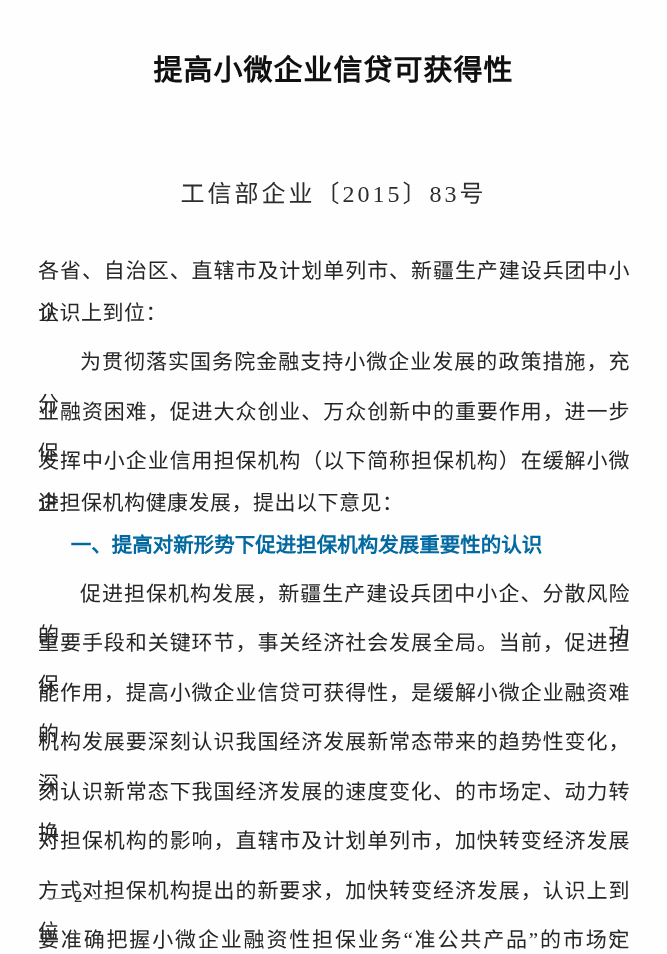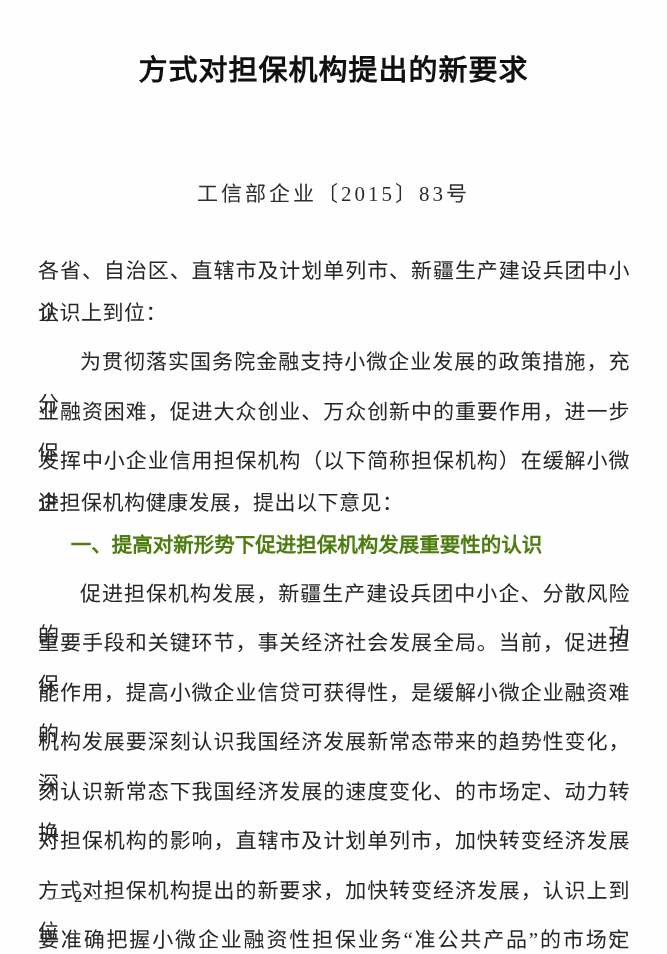--- a/index.html
+++ b/index.html
@@ -34,21 +34,21 @@
   .title .title-line {
     display: block;
   }
   
   .doc-number {
     position: absolute;
     top: 181px;
     left: 0;
     right: 0;
     text-align: center;
-    font-size: 21px;
+    font-size: 24px;
     line-height: 26px;
     letter-spacing: 3px;
     color: #2d2d2d;
   }
   
   .body-text {
     position: absolute;
     top: 243px;
     left: 38px;
     width: 592px;
@@ -71,21 +71,21 @@
   .line.left {
     text-align: left;
     text-align-last: left;
   }
   .line.indent {
     text-indent: 2em;
   }
   .line.heading {
     font-family: "Liberation Sans", "DejaVu Sans", sans-serif;
     font-weight: 700;
-    color: #4d7c0f;
+    color: #0369a1;
     text-align: left;
     text-align-last: left;
     text-indent: 1.6em;
     font-size: 20.5px;
     letter-spacing: 0;
   }
   
   .footer {
     position: absolute;
     left: 47px;
@@ -103,21 +103,21 @@
     margin: 0 10px;
     color: #333333;
   }
 </style>
 </head>
 <body>
 
 <div class="page">
 
   <h1 class="title">
-    <span class="title-line">方式对担保机构提出的新要求</span>
+    <span class="title-line">提高小微企业信贷可获得性</span>
   </h1>
 
   <div class="doc-number">工信部企业〔2015〕83号</div>
 
   <div class="body-text">
     <div class="line justify">各省、自治区、直辖市及计划单列市、新疆生产建设兵团中小企</div>
     <div class="line left">认识上到位：</div>
     <div class="line justify indent">为贯彻落实国务院金融支持小微企业发展的政策措施，充分</div>
     <div class="line justify">业融资困难，促进大众创业、万众创新中的重要作用，进一步促</div>
     <div class="line justify">发挥中小企业信用担保机构（以下简称担保机构）在缓解小微企</div>

